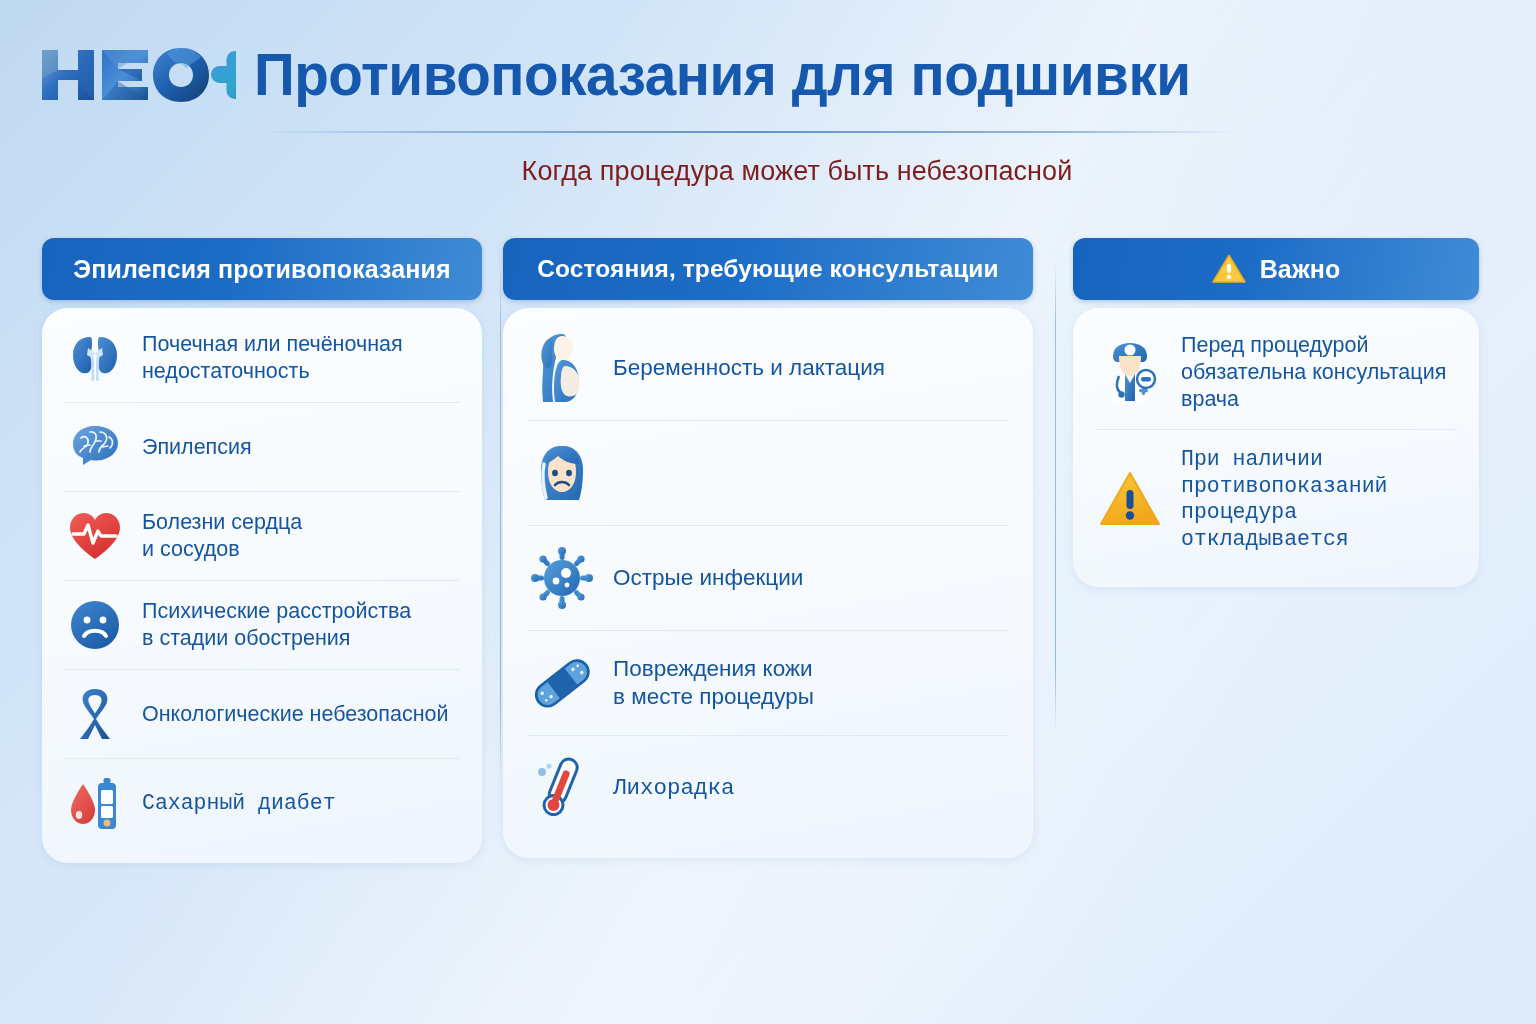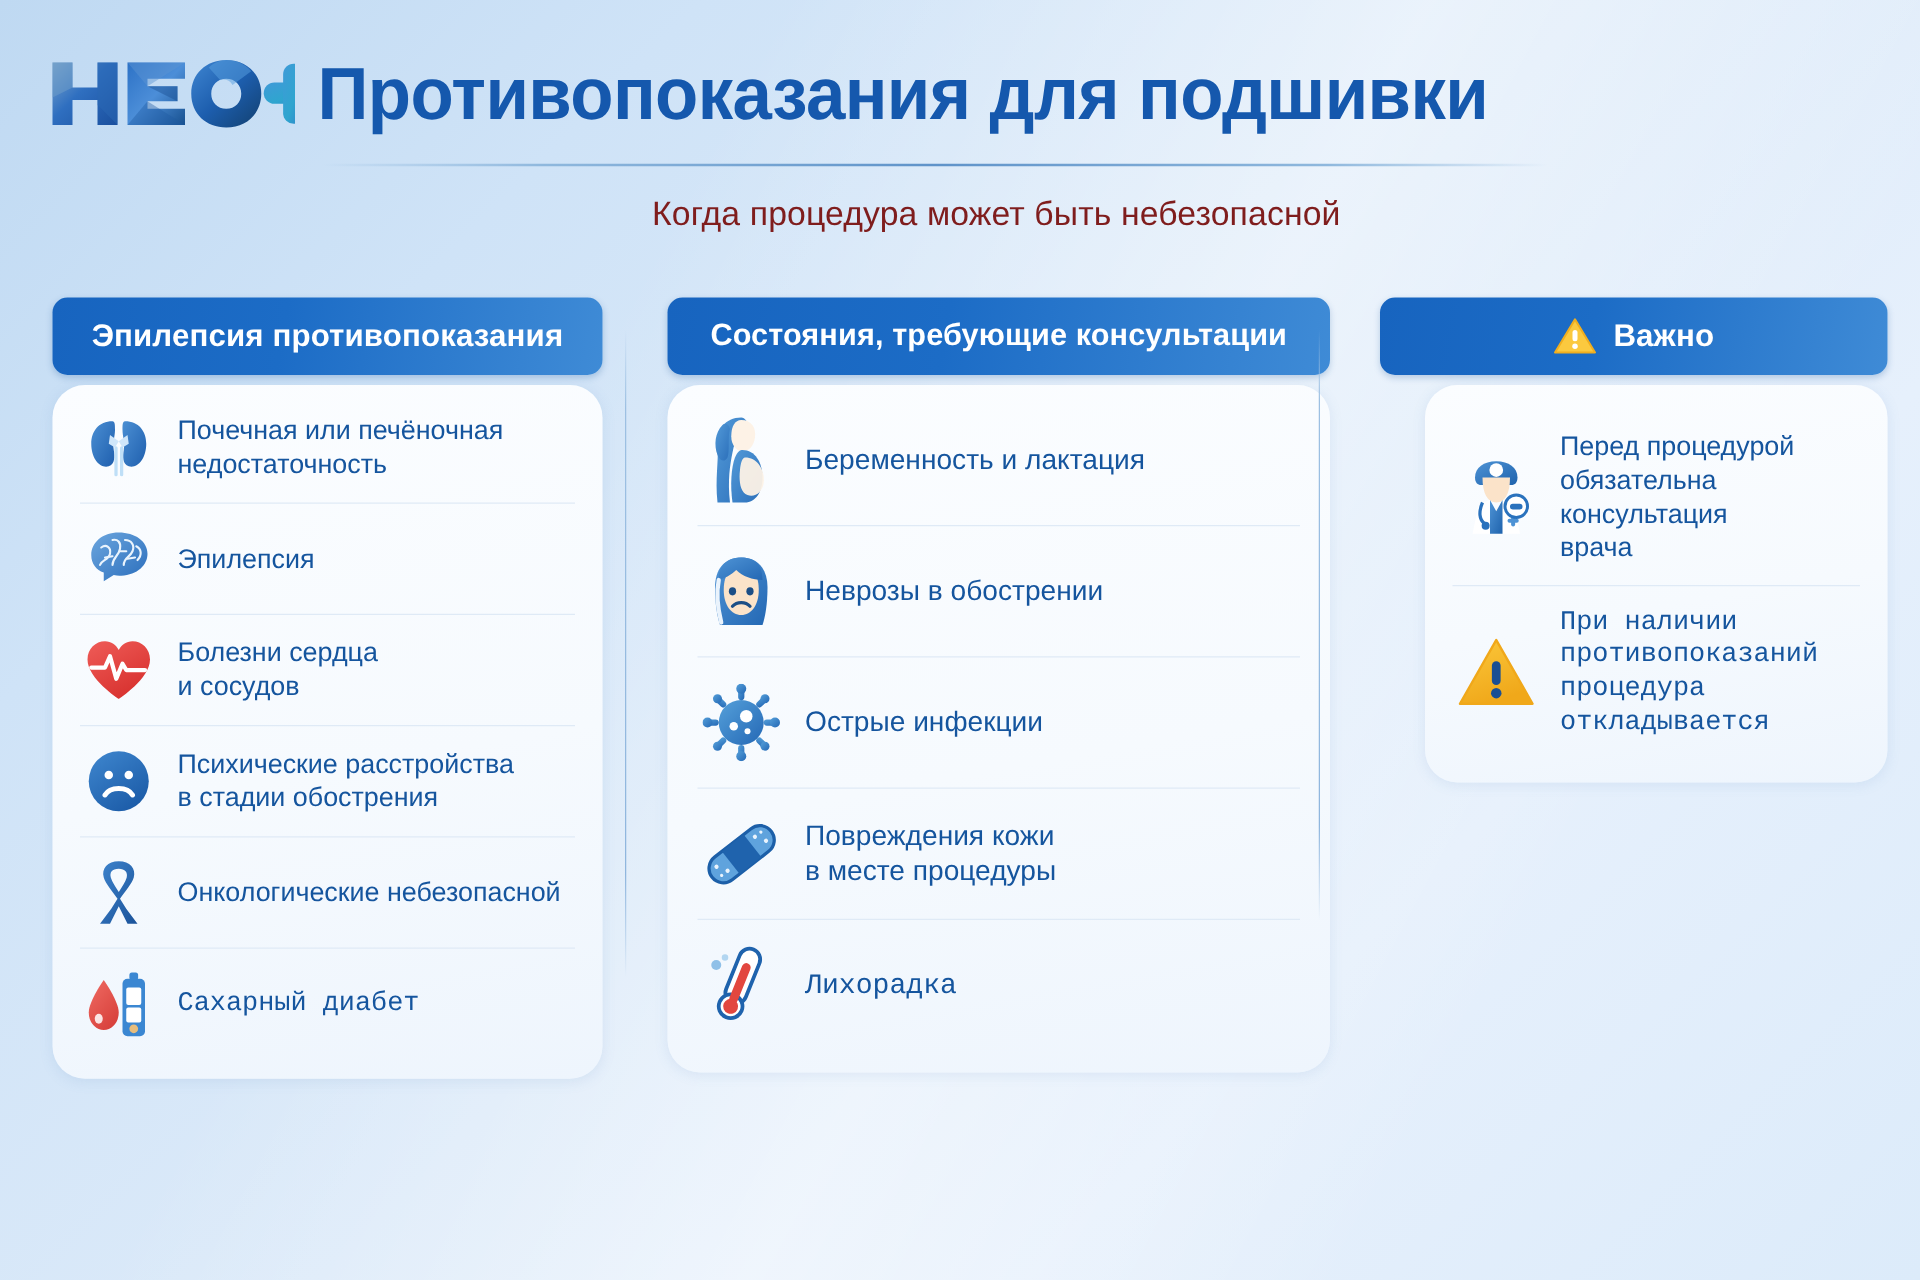--- a/index.html
+++ b/index.html
@@ -85,21 +85,21 @@
     top: 238px;
     width: 1536px;
     display: flex;
     align-items: flex-start;
   }
 
   .col {
     position: relative;
   }
   .col.c1 { margin-left: 42px; width: 440px; }
-  .col.c2 { margin-left: 52px; width: 530px; }
+  .col.c2 { margin-left: 21px; width: 530px; }
   .col.c3 { margin-left: 40px; width: 406px; }
 
   .col-divider {
     position: absolute;
     top: 26px;
     width: 1px;
     height: 518px;
     background: linear-gradient(180deg, rgba(150,190,230,0) 0%, #9dc0e2 12%, #8fb6de 84%, rgba(150,190,230,0) 100%);
   }
   .col-divider.d1 { left: 500px; }
@@ -160,21 +160,21 @@
   
   .col.c2 .row { min-height: 82px; padding: 15px 0; }
   .col.c2 .row-icon { width: 70px; height: 74px; }
   .col.c2 .row-label { font-size: 22.5px; }
   .col.c2 .card-body { padding: 8px 24px 18px 24px; }
 
   
   .col.c3 .row { min-height: 92px; padding: 16px 0; }
   .col.c3 .row-icon { width: 70px; height: 74px; }
   .col.c3 .row-label { font-size: 21.5px; }
-  .col.c3 .card-body { padding: 20px 22px 18px 22px; margin-left: 36px; }
+  .col.c3 .card-body { padding: 8px 22px 18px 22px; }
 </style>
 </head>
 <body>
 
 <div class="bg-wash"></div>
 
 <div class="header">
 
   <div class="title-row">
 
@@ -399,21 +399,20 @@
               </defs>
             <path d="M32 4 C18 4 11 14 11 28 C11 42 13 52 15 58 L49 58 C51 52 53 42 53 28 C53 14 46 4 32 4 Z" fill="url(#swm)"></path>
             <path d="M32 12 C43 12 46 20 46 30 C46 42 40 50 32 50 C24 50 18 42 18 30 C18 20 21 12 32 12 Z" fill="#fbe3c9"></path>
             <path d="M32 4 C20 4 14 11 14 22 C18 21 24 18 28 14 C33 19 41 22 49 22 C49 11 44 4 32 4 Z" fill="url(#swm)"></path>
             <ellipse cx="25" cy="31" rx="2.9" ry="3.3" fill="#1c4e86"></ellipse>
             <ellipse cx="39" cy="31" rx="2.9" ry="3.3" fill="#1c4e86"></ellipse>
             <path d="M25 43 C28.5 39 35.5 39 39 43" stroke="#1c4e86" stroke-width="2.6" fill="none" stroke-linecap="round"></path>
             <path d="M14 22 C12 32 13 44 16 56" stroke="#eaf3fc" stroke-width="3.4" fill="none" stroke-linecap="round"></path>
           </svg>
         </span>
-        <span class="row-label">Неврозы в обострении</span>
       </div>
 
       <div class="row">
         <span class="row-icon">
           <svg width="62" height="62" viewBox="0 0 62 62">
             <defs>
                 <linearGradient id="vir" x1="0" y1="0" x2="1" y2="1">
               <stop offset="0%" stop-color="#55a0da"></stop>
                   <stop offset="100%" stop-color="#2468b5"></stop>
                 </linearGradient>

